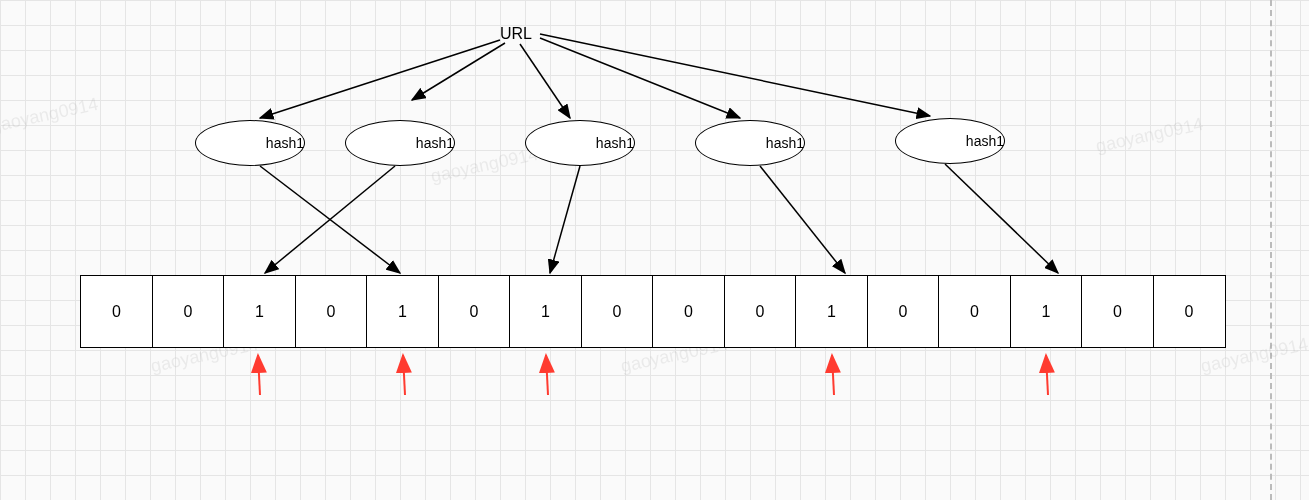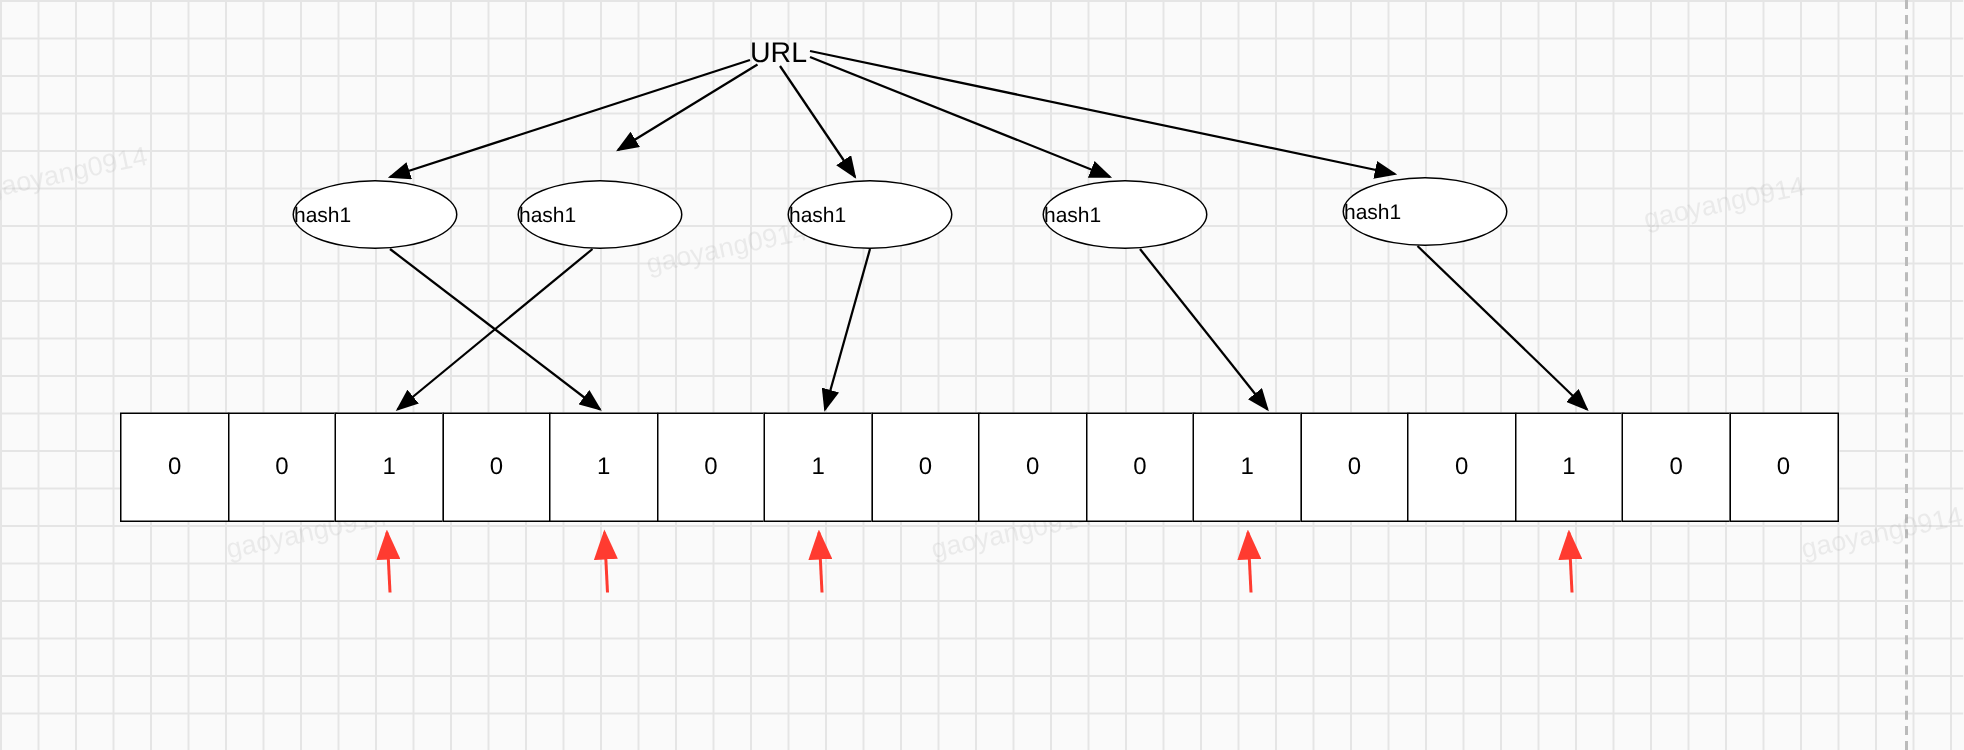--- a/index.html
+++ b/index.html
@@ -23,33 +23,33 @@
       position: absolute;
       top: 0;
       left: 1270px;
       height: 500px;
       border-left: 2px dashed #bbb;
     }
     .url-label {
       position: absolute;
       left: 500px;
       top: 25px;
-      font-size: 19px;
+      font-size: 16px;
       color: #000;
     }
     .hash-ellipse {
       position: absolute;
       width: 110px;
       height: 46px;
       border: 1.5px solid #000;
       border-radius: 50%;
       background: #fff;
       display: flex;
       align-items: center;
-      justify-content: flex-start;
+      justify-content: flex-end;
       font-size: 14px;
     }
     .bit-array {
       position: absolute;
       top: 275px;
       left: 80px;
       display: flex;
     }
     .bit-cell {
       width: 73px;

